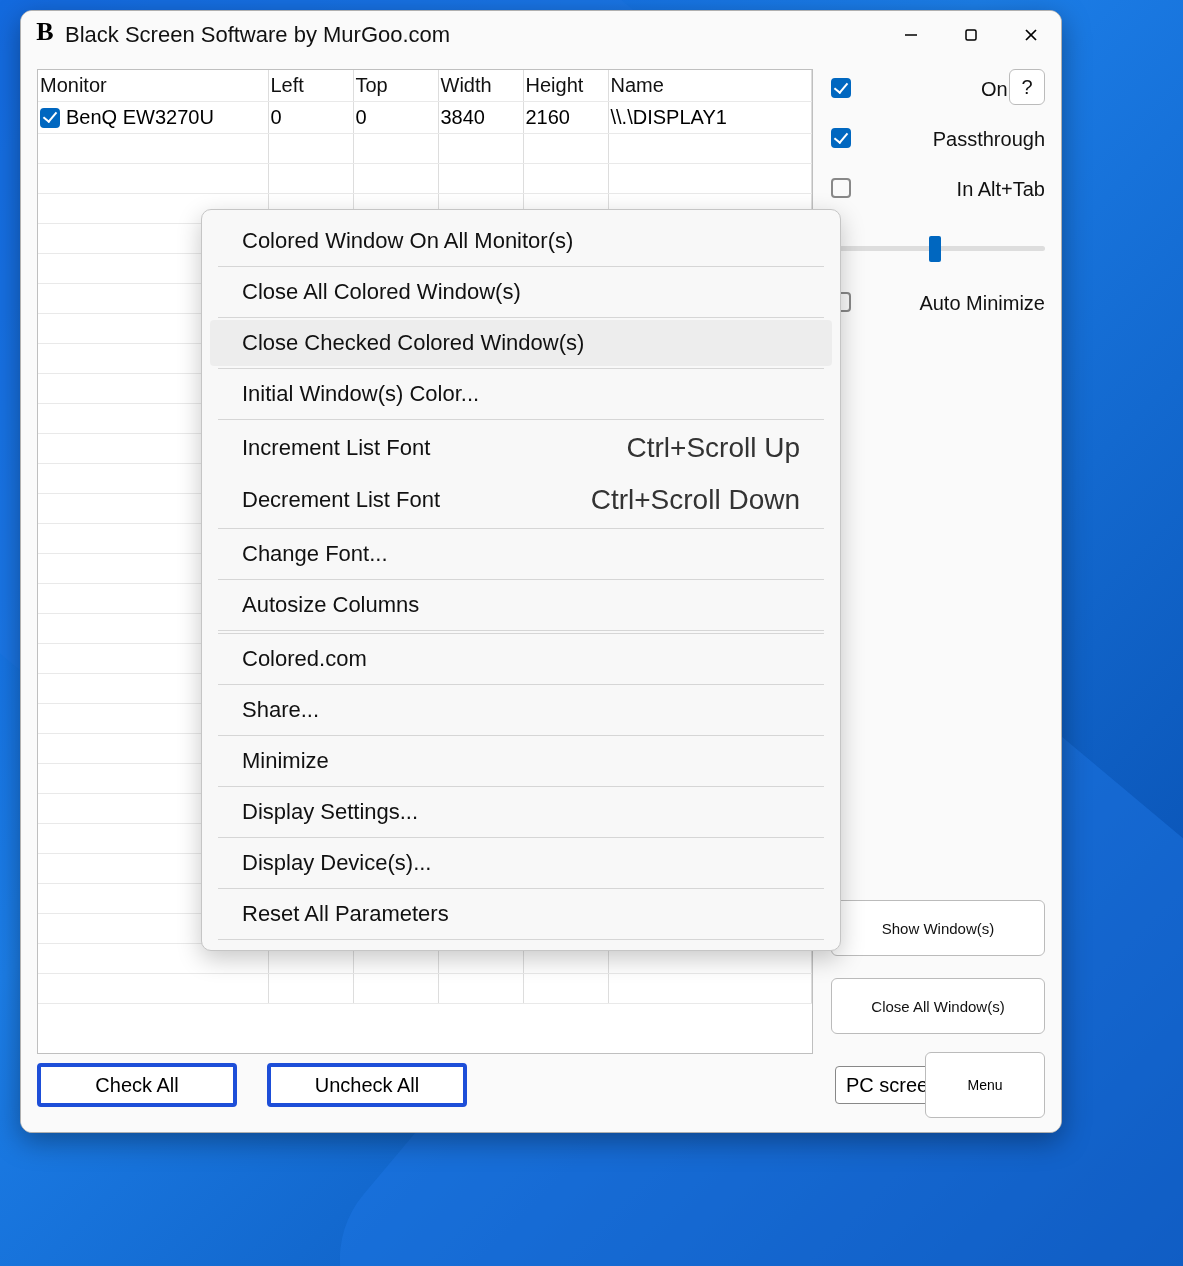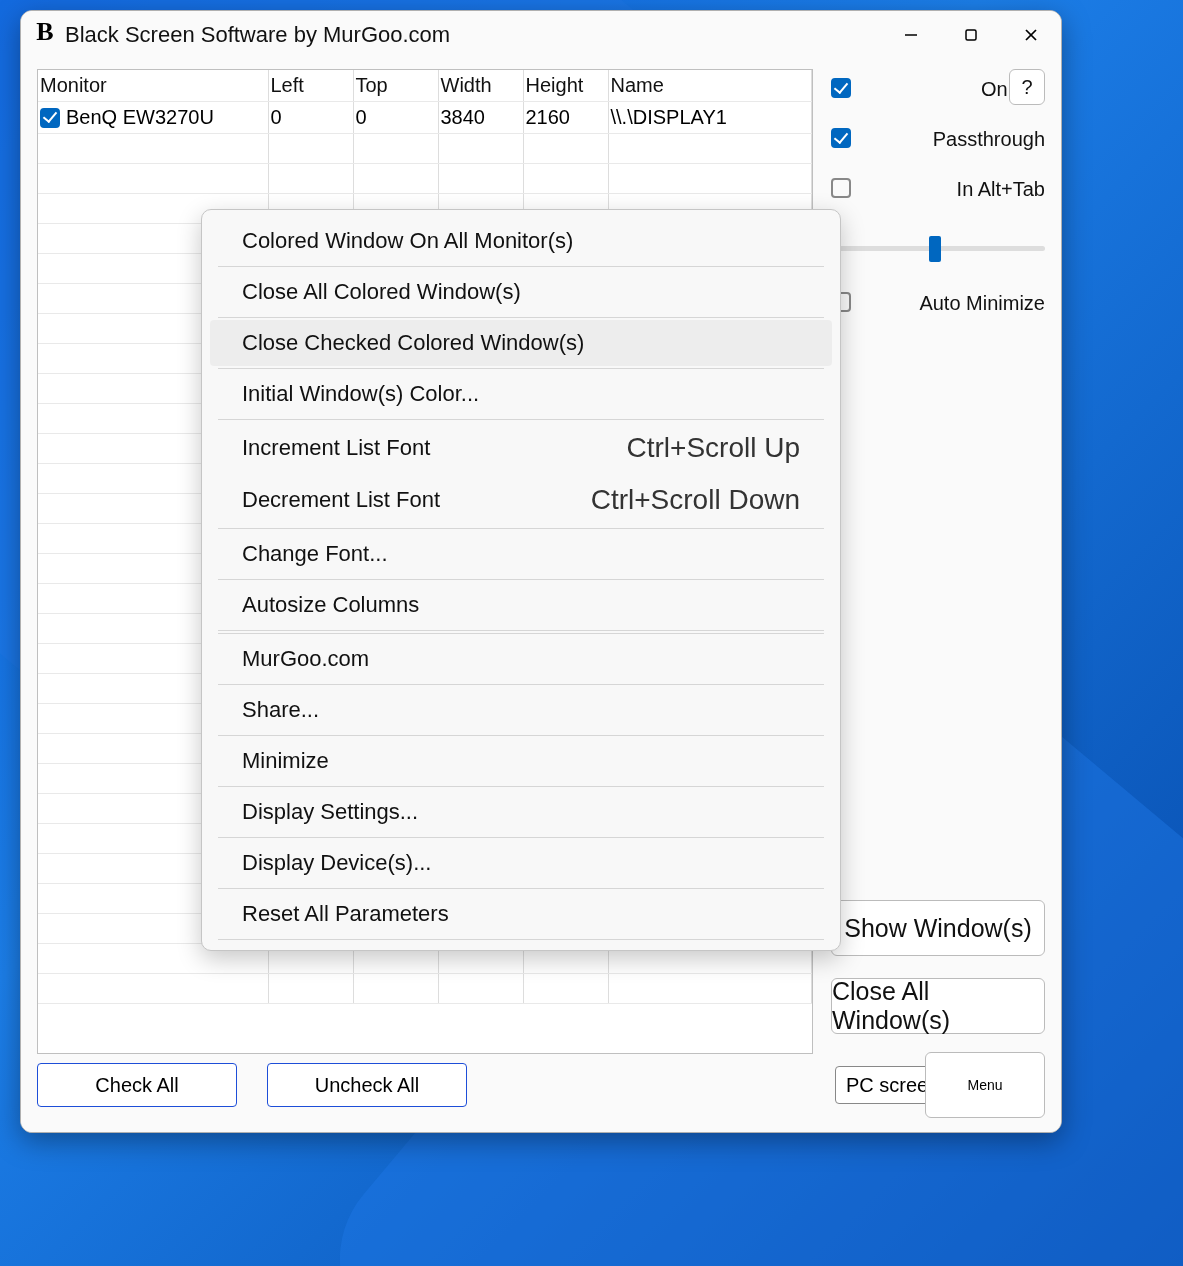--- a/index.html
+++ b/index.html
@@ -171,37 +171,37 @@
     border-radius: 2px;
   }
   .spacer-auto { flex:1; }
 
   .right-btn {
     height: 56px;
     border: 1px solid #bbb;
     border-radius: 6px;
     display: flex; align-items:center; justify-content:center;
     background: #fff;
-    font-size: 25px;
+    font-size: 15px;
     margin-bottom: 20px;
   }
 
   .footer {
     position: absolute;
     left:0; right:0; bottom:0;
     height: 78px;
     display: flex;
     align-items: center;
     padding: 0 16px 16px 16px;
     gap: 30px;
     background: #fafafa;
   }
   .foot-btn {
     height: 44px;
-    border: 1px solid #1d4ed8;
+    border: 4px solid #1d4ed8;
     border-radius: 4px;
     background: #fff;
     display: flex; align-items:center; justify-content:center;
     font-size: 20px;
     padding: 0 30px;
     min-width: 200px;
   }
   .dropdown {
     flex-shrink: 0;
     width: 210px;
@@ -632,21 +632,21 @@
       <div class="cm-item">
         <span>Change Font...</span>
       </div>
       <div class="cm-sep"></div>
       <div class="cm-item">
         <span>Autosize Columns</span>
       </div>
       <div class="cm-sep"></div>
       <div class="cm-sep"></div>
       <div class="cm-item">
-        <span>MurGoo.com</span>
+        <span>Colored.com</span>
       </div>
       <div class="cm-sep"></div>
       <div class="cm-item">
         <span>Share...</span>
       </div>
       <div class="cm-sep"></div>
       <div class="cm-item">
         <span>Minimize</span>
       </div>
       <div class="cm-sep"></div>

